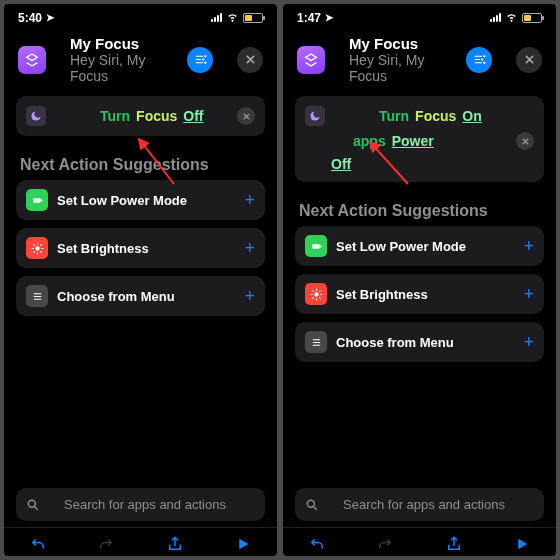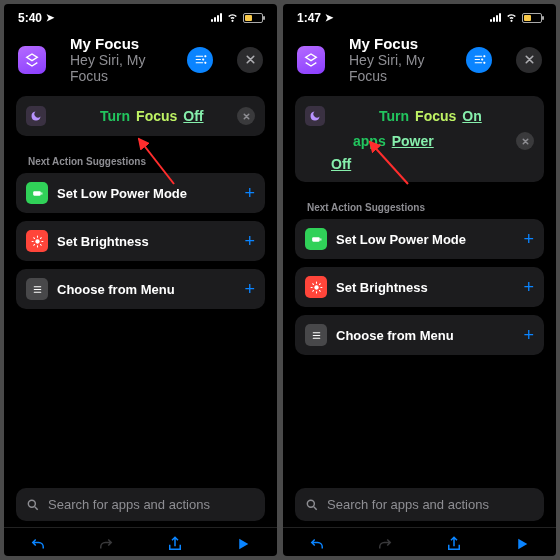--- a/index.html
+++ b/index.html
@@ -83,43 +83,43 @@
     background:#3a3a3c; display:flex; align-items:center; justify-content:center;
     color:#8e8e93; font-size:10px; flex-shrink:0;
   }
 
   .arrow {
     position:absolute; pointer-events:none;
   }
   .arrow svg { overflow: visible; }
 
   .section-label {
-    font-size:10px; font-weight:600; color:#8e8e93;
-    padding: 12px 24px 6px;
+    font-size:16px; font-weight:600; color:#8e8e93;
+    padding: 12px 16px 6px;
   }
   .suggestion {
     margin:0 12px 8px; background:#1c1c1e; border-radius:10px;
     padding:9px 10px; display:flex; align-items:center; gap:9px;
   }
   .sug-icon {
     width:22px; height:22px; border-radius:5px;
     display:flex; align-items:center; justify-content:center;
   }
   .bg-green { background:#30d158; }
   .bg-red { background:#ff453a; }
   .bg-gray { background:#48484a; }
   .sug-icon svg { width:13px; height:13px; }
   .sug-label { flex:1; font-size:13px; font-weight:600; color:#fff; }
   .plus { color:#0a84ff; font-size:18px; font-weight:400; }
 
   .spacer { flex:1; }
 
   .search-bar {
     margin:0 12px 6px; background:#1c1c1e; border-radius:10px;
-    padding:9px 10px; display:flex; align-items:center; gap:8px;
+    padding:9px 10px; display:flex; align-items:center; gap:24px;
     color:#8e8e93; font-size:13px;
   }
   .search-bar svg { width:14px; height:14px; flex-shrink:0; }
 
   .bottom-bar {
     display:flex; justify-content:space-around; align-items:center;
     padding:6px 0 2px; border-top: 0.5px solid #222;
   }
   .bottom-btn { color:#0a84ff; width:24px; height:20px; display:flex; align-items:center; justify-content:center; }
   .bottom-btn svg { width:18px; height:18px; }

